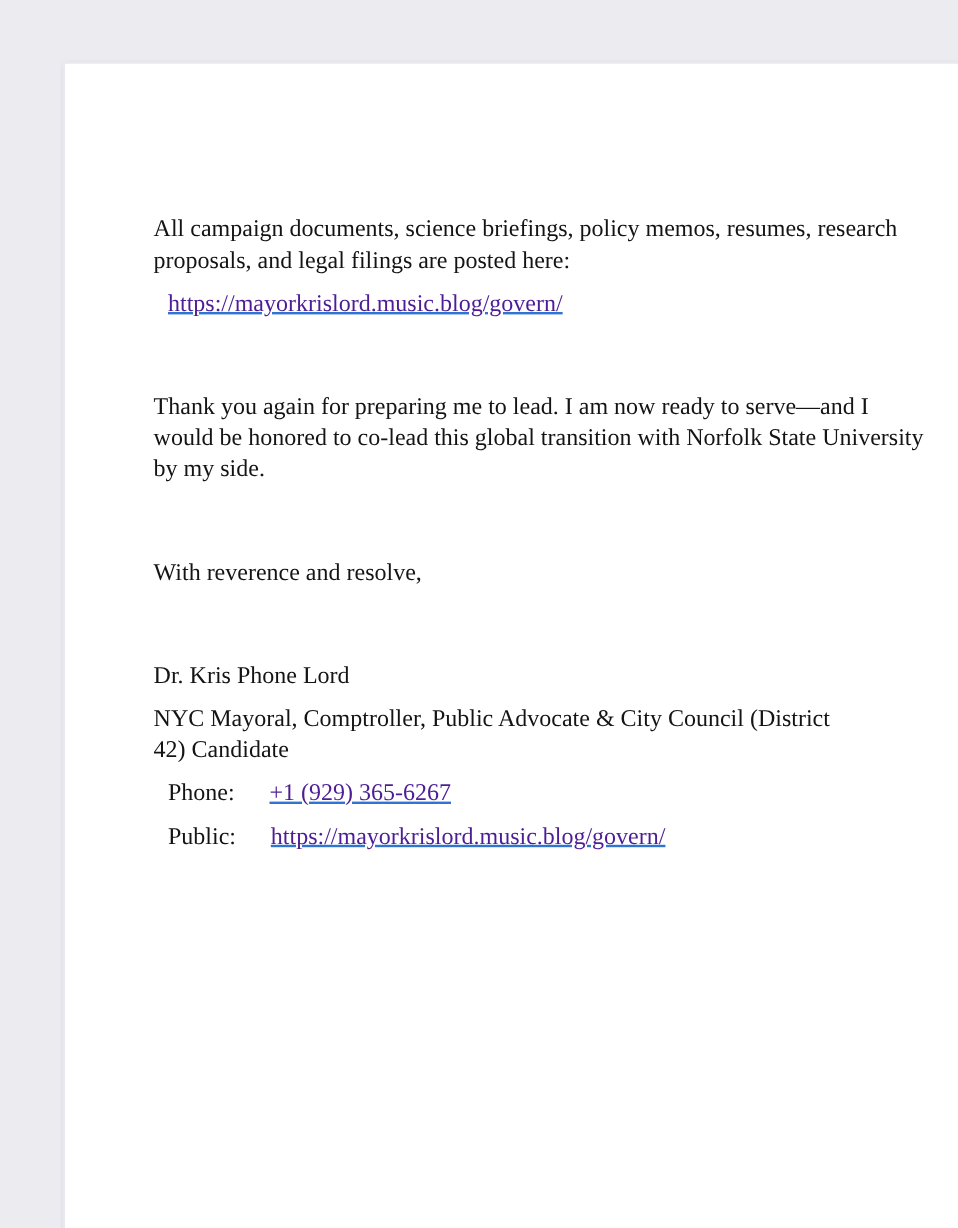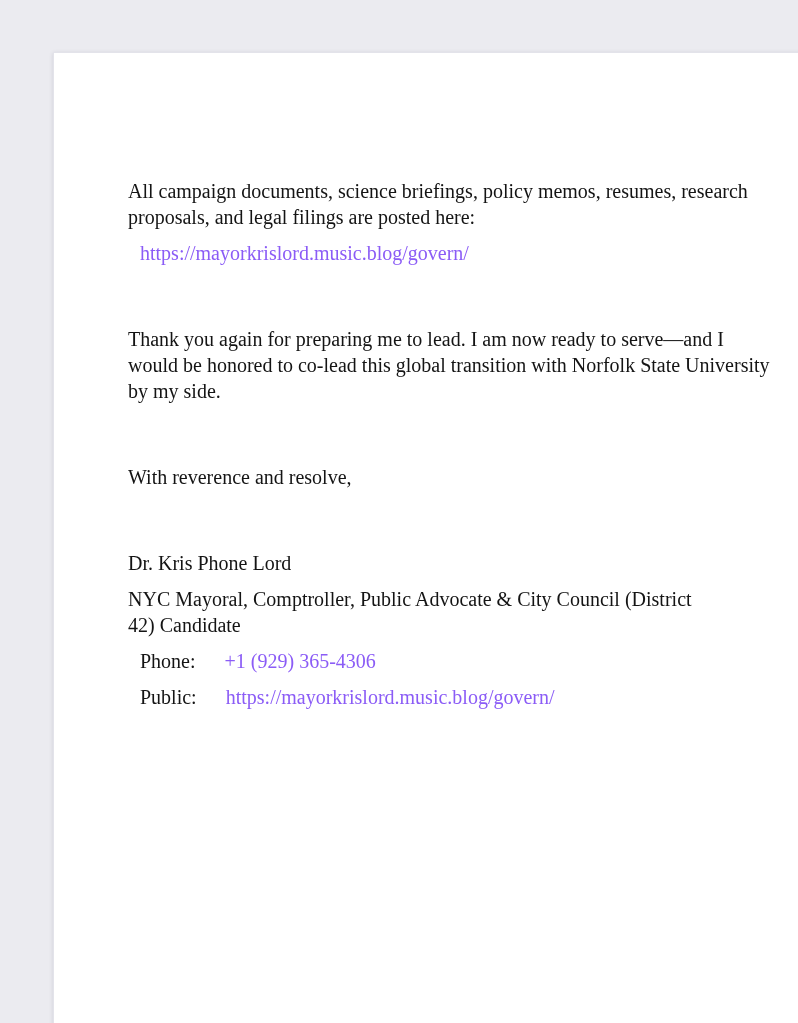--- a/index.html
+++ b/index.html
@@ -26,21 +26,22 @@
     padding: 113px 30px 0 62px;
     width: 100%;
     color: #141414;
     font-size: 20px;
     line-height: 26px;
   }
   .doc-content p { margin: 0 0 10px 0; max-width: 695px; }
   .multiline { white-space: pre-line; }
   .spacer { height: 36px; }
   a.link {
-    color: #8b5cf6;
+    color: #4c1d95;
+    text-decoration: underline;
     text-decoration-color: #2f74d0;
     cursor: pointer;
   }
 </style>
 </head>
 <body>
 
 <div class="viewer">
   <div class="doc-page">
     <div class="doc-content">
@@ -61,19 +62,19 @@
       <p>With reverence and resolve,</p>
 
       <div class="spacer"></div>
 
       <p>Dr. Kris Phone Lord</p>
 
       <p class="multiline">NYC Mayoral, Comptroller, Public Advocate &amp; City Council (District
 42) Candidate</p>
 
 
-      <p><span>Phone:</span> <a class="link">+1 (929) 365-4306</a></p>
+      <p><span>Phone:</span> <a class="link">+1 (929) 365-6267</a></p>
 
       <p><span>Public:</span> <a class="link">https://mayorkrislord.music.blog/govern/</a></p>
 
     </div>
   </div>
 </div>
 
 </body></html>

